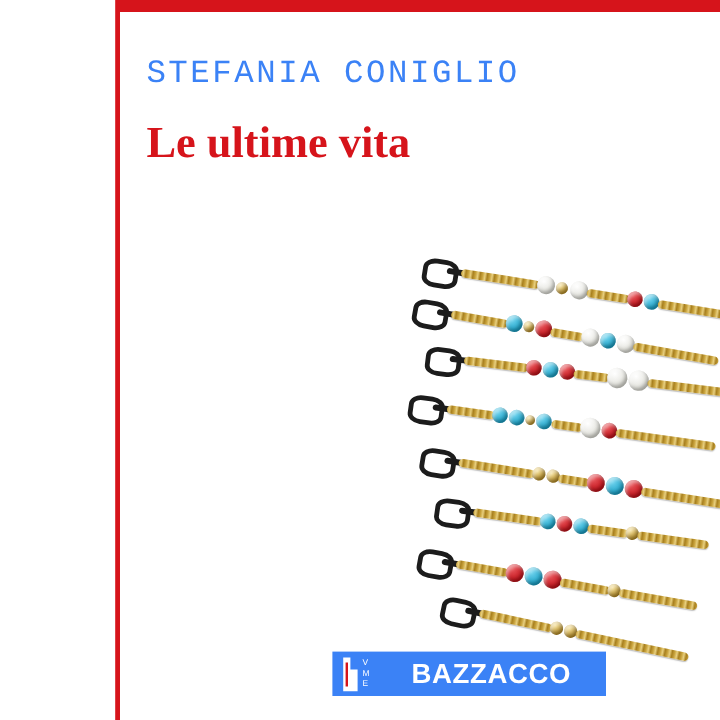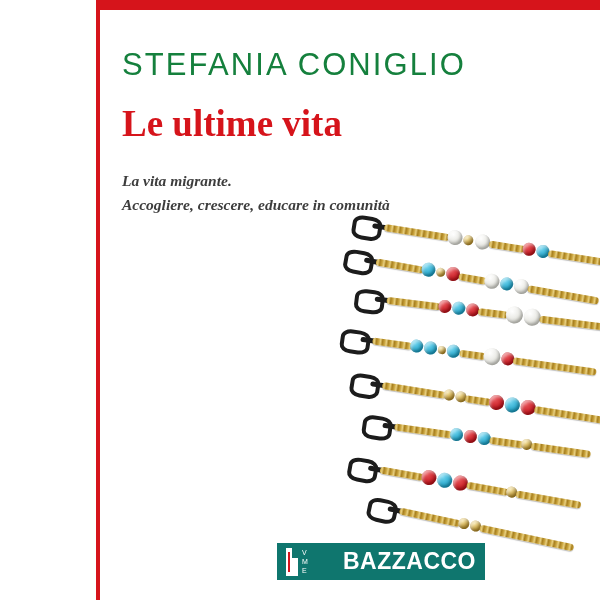--- a/index.html
+++ b/index.html
@@ -51,24 +51,24 @@
   }
 
   
   .textblock {
     position: absolute;
     left: 122px;
     top: 48px;
     width: 430px;
   }
   .author {
-    font-family: Liberation Sans, sans-serif;
-    font-size: 31px;
+    font-family: Liberation Mono, monospace;
+    font-size: 27px;
     letter-spacing: 2.1px;
-    color: #15803d;
+    color: #3b82f6;
     font-weight: 400;
     margin: 0 0 22px 0;
     line-height: 1.1;
   }
   .title {
     font-family: "Liberation Serif", serif;
     font-size: 37px;
     font-weight: 700;
     color: #d6141b;
     margin: 0 0 24px 0;
@@ -85,23 +85,23 @@
   }
   .subtitle .sub-line {
     display: block;
   }
 
   
   .pub-bar {
     position: absolute;
     left: 277px;
     top: 543px;
-    width: 208px;
+    width: 228px;
     height: 37px;
-    background: #0f766e;
+    background: #3b82f6;
   }
   .pub-name {
     position: absolute;
     left: 0;
     top: 0;
     width: 213px;
     height: 37px;
     display: flex;
     align-items: center;
     justify-content: flex-end;
@@ -190,24 +190,20 @@
 
 <div class="cover">
 
   <div class="spine-strip"></div>
   <div class="spine-rule"></div>
   <div class="top-rule"></div>
 
   <div class="textblock">
     <div class="author">STEFANIA CONIGLIO</div>
     <div class="title">Le ultime vita</div>
-    <div class="subtitle">
-      <span class="sub-line">La vita migrante.</span>
-      <span class="sub-line">Accogliere, crescere, educare in comunità</span>
-    </div>
   </div>
 
   <div class="artwork">
 
     <div class="strand" style="left:24px; top:14px; transform: rotate(9deg);">
       <div class="clasp" style="left:0; top:0;"></div>
       <div class="clasp-tail" style="left:20px; top:6px;"></div>
       <div class="chain" style="left:32px; top:5px; width:66px;"></div>
       <div class="bead white" style="left:96px; top:0px; width:15px; height:15px;"></div>
       <div class="bead gold" style="left:112px; top:3px; width:10px; height:10px;"></div>

